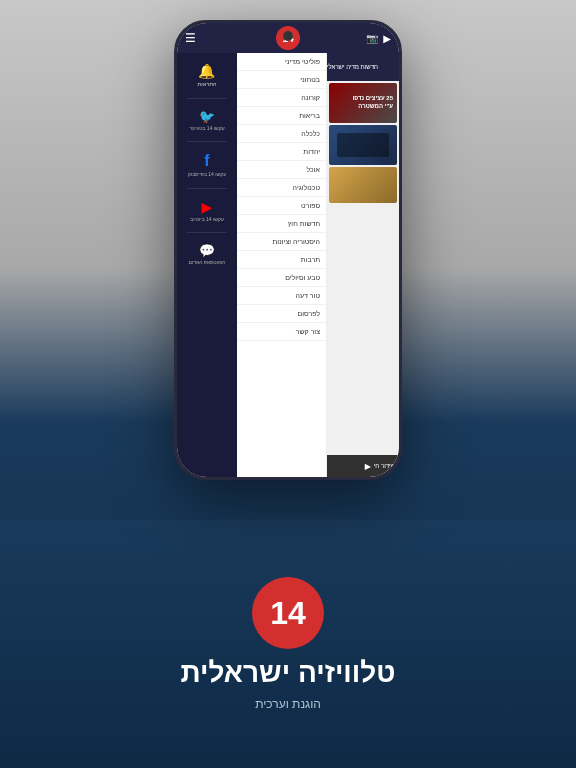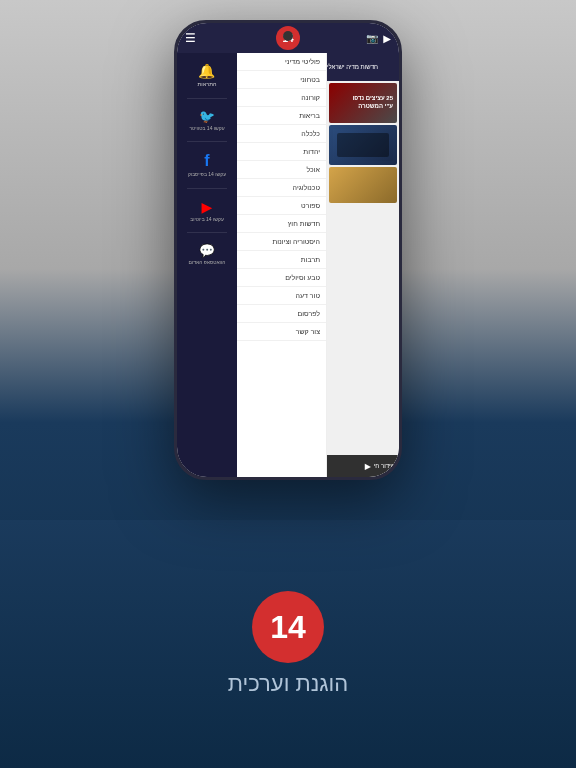--- a/index.html
+++ b/index.html
@@ -54,21 +54,21 @@
 
     .bottom-title {
       color: white;
       font-size: 28px;
       font-weight: bold;
       direction: rtl;
     }
 
     .bottom-subtitle {
       color: #b0c4d8;
-      font-size: 22px;
+      font-size: 12px;
       direction: rtl;
     }
 
     
     .phone-wrapper {
       position: absolute;
       top: 20px;
       left: 50%;
       transform: translateX(-50%);
       z-index: 10;
@@ -319,20 +319,21 @@
 <body>
 
 <div style="position:absolute;top:0;left:0;width:100%;height:100%;background:linear-gradient(180deg,#c8c8c8 0%,#a8a8a8 35%,#1a3a5c 55%,#0d2a45 100%);z-index:0;"></div>
 
 <div class="cyan-bar"></div>
 
 <div class="bottom-section">
   <div class="logo-circle">
     <span>14</span>
   </div>
+  <div class="bottom-title">טלוויזיה ישראלית</div>
   <div class="bottom-subtitle">הוגנת וערכית</div>
 </div>
 
 <div class="phone-wrapper">
   <div class="phone">
     <div class="phone-camera"></div>
     <div class="phone-screen">
 
       <div class="app-header">
         <span class="header-menu-icon">☰</span>

